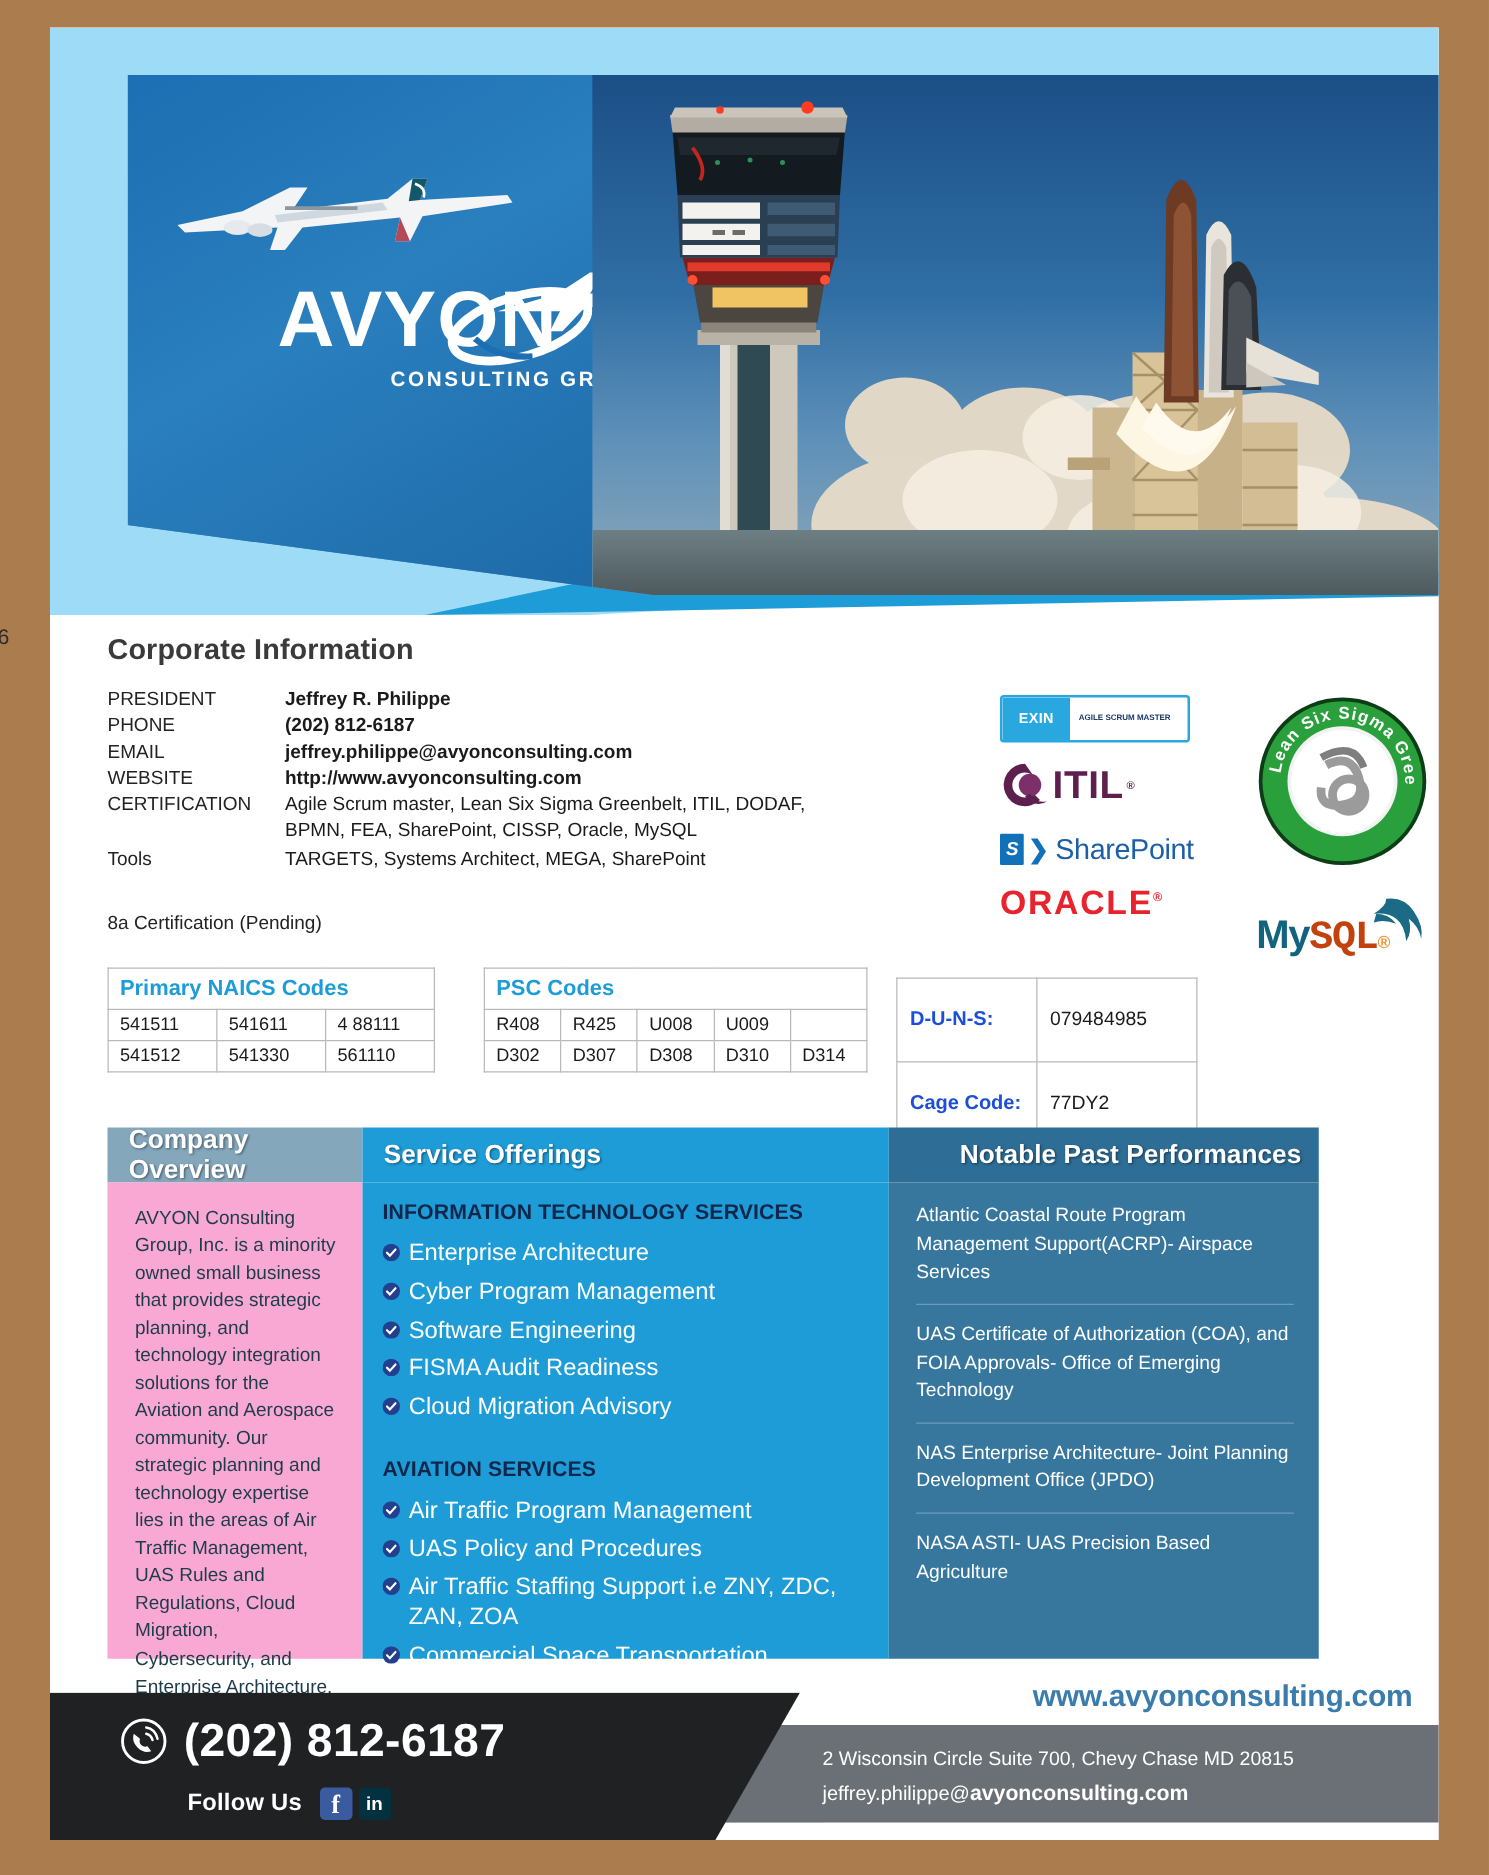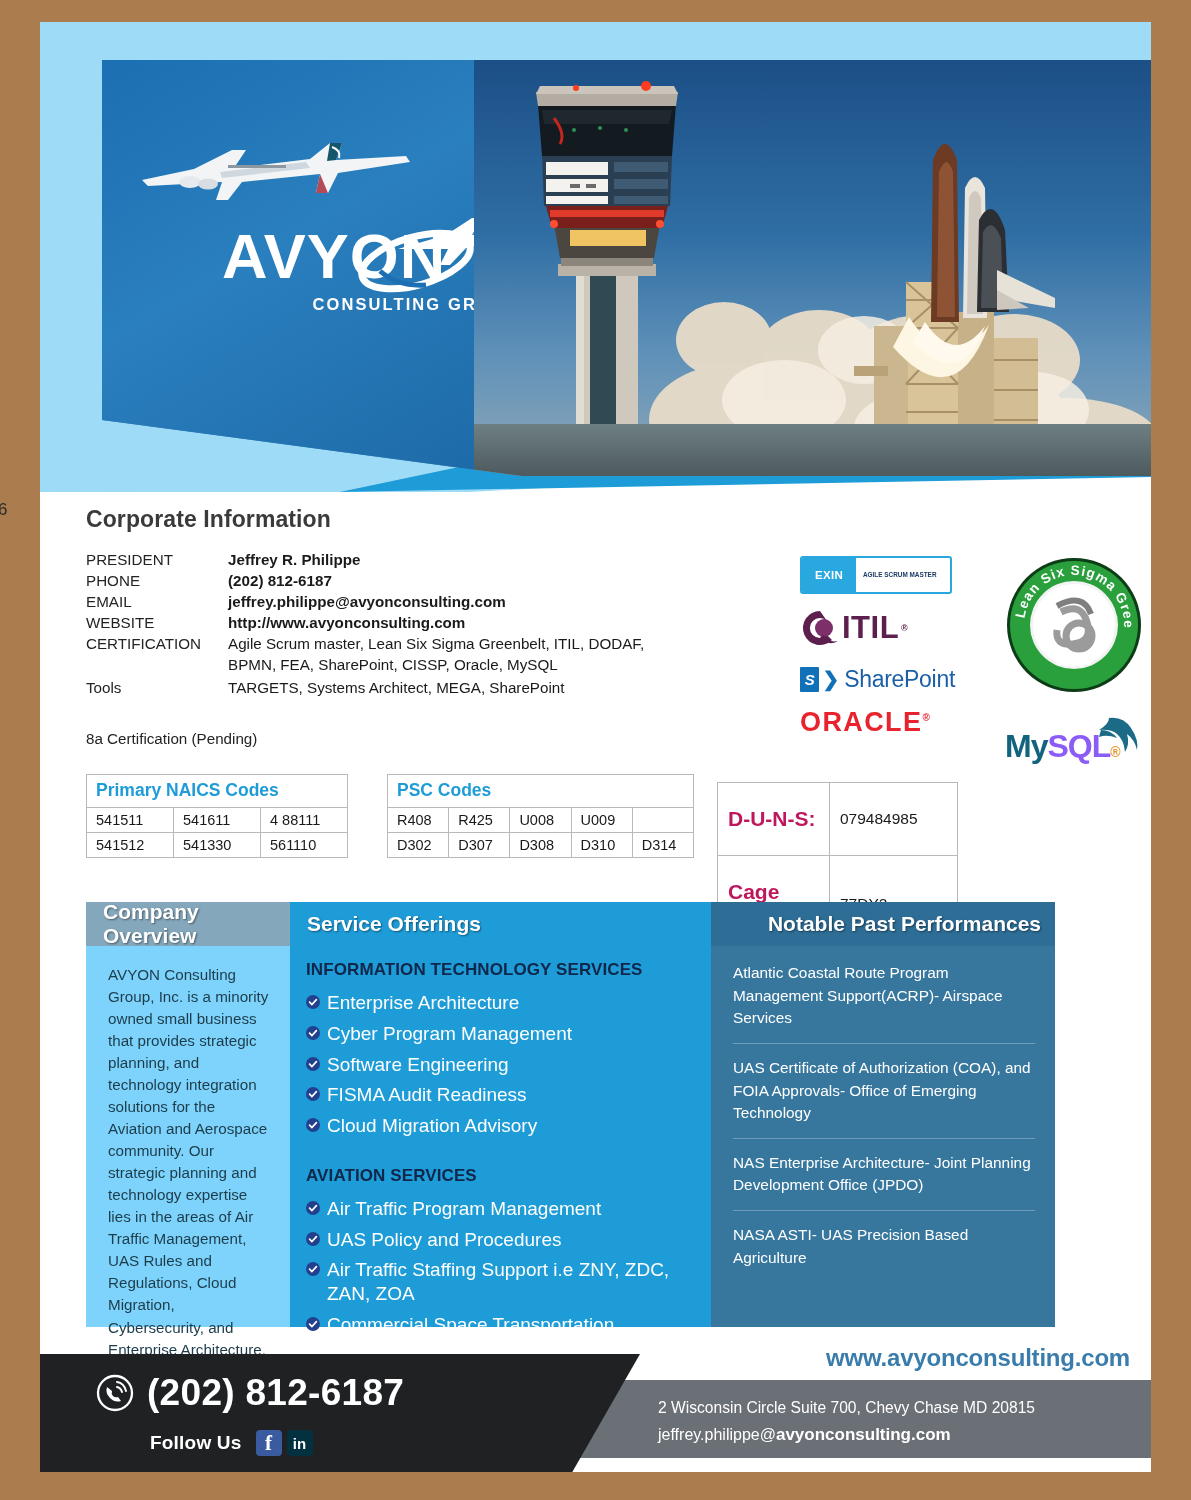--- a/index.html
+++ b/index.html
@@ -124,49 +124,49 @@
   }
   .sp-chev { color: #1071b8; font-size: 20px; font-weight: 700; margin: 0 5px 0 3px; }
   .sp-txt { font-size: 23px; color: #1b5fa8; letter-spacing: -.3px; text-align: center; }
   .oracle { margin-top: 13px; font-size: 27px; font-weight: 700; color: #e8232d; letter-spacing: 1.4px; }
   .oracle sup { font-size: 10px; }
 
   .lssgb { width: 138px; height: 138px; }
   .mysql { margin-top: 16px; width: 145px; height: 58px; position: relative; }
   .mysql-txt { font-size: 32px; font-weight: 700; letter-spacing: -1px; }
   .mysql-my { color: #12637e; }
-  .mysql-sql { color: #8b5cf6; }
+  .mysql-sql { color: #c2410c; font-family: Liberation Mono, monospace; }
   .mysql-dot { font-size: 14px; color: #e8932f; }
 
   
   .codetbl { position: absolute; border: 1px solid #b9b9b9; border-collapse: collapse; background:#fff; }
   .codetbl td, .codetbl th { border: 1px solid #b9b9b9; font-size: 14.5px; color: #1a1a1a;
       padding: 4px 9px; text-align: left; font-weight: 400; }
   .codetbl .hd {
     color: #1e9cd7; font-weight: 700; font-size: 17.5px; padding: 5px 9px 6px 9px;
   }
   .naics { left: 46px; top: 752px; width: 262px; }
   .naics td { width: 33.33%; }
   .psc { left: 347px; top: 752px; width: 307px; }
   .psc td { width: 20%; }
   .duns { left: 677px; top: 760px; width: 241px; }
-  .duns .k { color: #be185d; font-weight: 700; font-size: 21px; width: 112px; padding: 24px 10px; }
+  .duns .k { color: #1d4ed8; font-weight: 700; font-size: 16px; width: 112px; padding: 24px 10px; }
   .duns .v { font-size: 15.5px; padding: 8px 10px; }
 
   
   .cols { position: absolute; left: 46px; top: 880px; width: 1013px; height: 425px; display: flex; }
   .col { height: 425px; position: relative; }
   .col-hd {
     height: 44px; display: flex; align-items: center; padding-left: 17px;
     color: #fff; font-size: 21px; font-weight: 700;
     text-shadow: 1px 1px 2px rgba(0,0,0,.45);
   }
   .col1 { width: 204px; }
   .col1 .col-hd { background: #84a7bb; }
-  .col1 .col-body { background: #7dd3fc; height: 381px; padding: 18px 18px 0 22px; }
+  .col1 .col-body { background: #f9a8d4; height: 381px; padding: 18px 18px 0 22px; }
   .col1 p { font-size: 15.2px; color: #1d3c4a; line-height: 1.45; }
 
   .col2 { width: 421px; }
   .col2 .col-hd { background: #1e9cd7; }
   .col2 .col-body { background: #1e9cd7; height: 381px; padding: 14px 12px 0 16px; }
   .sec-h { font-size: 17px; font-weight: 700; color: #10264a; letter-spacing: .1px; margin-bottom: 11px; }
   .sec-h.second { margin-top: 28px; }
   .srv { list-style: none; }
   .srv li { display: flex; align-items: flex-start; margin-bottom: 7px; }
   .chk { width: 14px; height: 14px; flex: 0 0 14px; margin-top: 4px; margin-right: 7px; }

